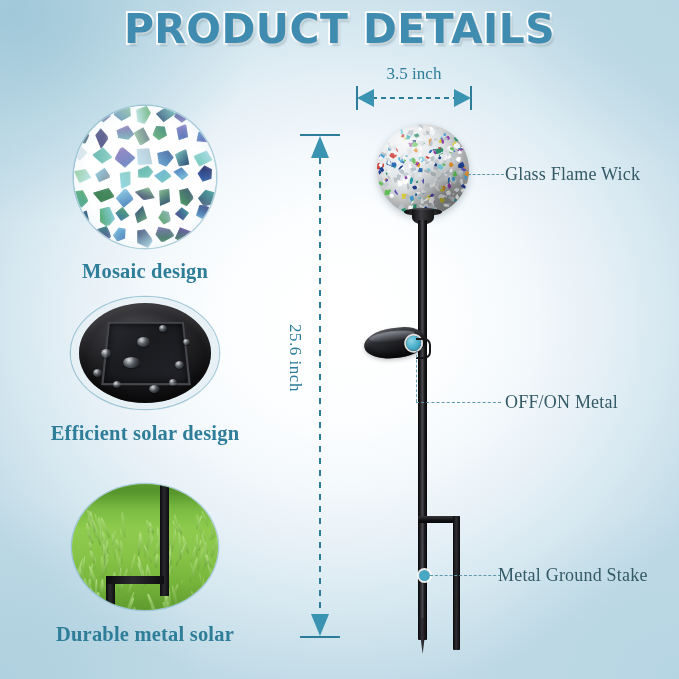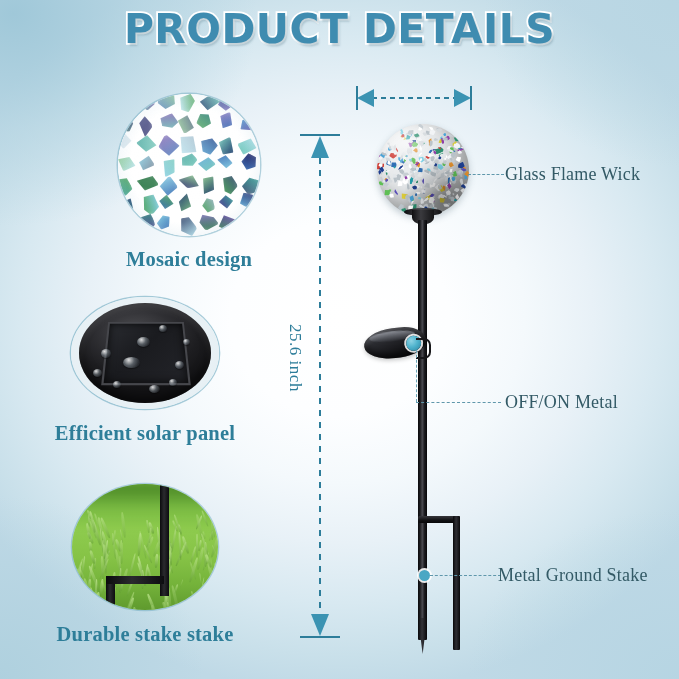--- a/index.html
+++ b/index.html
@@ -409,21 +409,21 @@
 <div id="stage">
 
   <div class="bg-base"></div>
   <div class="bg-tint-tl"></div>
   <div class="bg-tint-bl"></div>
   <div class="bg-tint-tr"></div>
   <div class="bg-tint-br"></div>
 
   <div id="title">PRODUCT DETAILS</div>
 
-  <div class="feature" style="top:94px;padding-left:44px;">
+  <div class="feature" style="top:106px;">
     <div class="thumb-wrap">
       <div id="thumb-mosaic" class="thumb-wrap">
         <div class="shards" id="mosaic-shards">
             <span style="left: 1.75148px; top: 0.00484477px; width: 16.9338px; height: 13.0114px; background: linear-gradient(304deg, rgb(69, 87, 122), rgb(47, 122, 74)); clip-path: polygon(102.405% 68.7908%, 47.1106% 96.2012%, -2.61814% 33.4835%, 71.6574% 6.8212%); transform: rotate(-9.2324deg); box-shadow: rgba(255, 255, 255, 0.35) 0px 0px 4px inset;"></span>
             <span style="left: -1.27256px; top: 21.0188px; width: 16.9335px; height: 17.3512px; background: linear-gradient(103deg, rgb(47, 122, 74), rgb(31, 58, 107)); clip-path: polygon(94.48% 59.3996%, 61.0624% 101.708%, 9.0621% 71.7855%, 11.8651% 12.5153%, 79.5677% 1.37671%); transform: rotate(-12.8054deg); box-shadow: rgba(255, 255, 255, 0.35) 0px 0px 4px inset;"></span>
             <span style="left: -0.354352px; top: 40.4596px; width: 13.7533px; height: 14.0617px; background: linear-gradient(161deg, rgb(214, 228, 236), rgb(214, 228, 236)); clip-path: polygon(97.3422% 57.0047%, 28.4409% 103.531%, -3.35839% 44.406%, 56.6634% -6.61993%); transform: rotate(-11.0879deg); box-shadow: rgba(255, 255, 255, 0.35) 0px 0px 4px inset;"></span>
             <span style="left: -1.94664px; top: 62.4015px; width: 19.8317px; height: 15.2625px; background: linear-gradient(105deg, rgb(134, 199, 138), rgb(183, 227, 239)); clip-path: polygon(99.3988% 51.457%, 45.2825% 101.735%, 6.27769% 32.9263%, 59.8801% 2.26891%); transform: rotate(11.9597deg); box-shadow: rgba(255, 255, 255, 0.35) 0px 0px 4px inset;"></span>
             <span style="left: -2.39403px; top: 82.793px; width: 15.3755px; height: 19.3645px; background: linear-gradient(43deg, rgb(63, 163, 154), rgb(79, 165, 95)); clip-path: polygon(101.839% 74.3611%, 42.9456% 97.5544%, 6.03204% 57.949%, 21.8305% 4.04927%, 86.905% 14.424%); transform: rotate(-18.9603deg); box-shadow: rgba(255, 255, 255, 0.35) 0px 0px 4px inset;"></span>
             <span style="left: -1.8278px; top: 103.575px; width: 19.4098px; height: 16.6195px; background: linear-gradient(34deg, rgb(63, 163, 154), rgb(31, 58, 107)); clip-path: polygon(89.9616% 66.0462%, 36.2737% 98.1247%, 7.09831% 43.4881%, 72.9713% 0.1025%); transform: rotate(3.23991deg); box-shadow: rgba(255, 255, 255, 0.35) 0px 0px 4px inset;"></span>
             <span style="left: 0.21796px; top: 122.145px; width: 21.2888px; height: 16.1379px; background: linear-gradient(113deg, rgb(61, 111, 181), rgb(214, 228, 236)); clip-path: polygon(99.3544% 65.4642%, 41.8575% 105.461%, -5.55275% 36.7579%, 55.4638% 6.3382%); transform: rotate(-13.1944deg); box-shadow: rgba(255, 255, 255, 0.35) 0px 0px 4px inset;"></span>
@@ -485,21 +485,21 @@
         <div class="droplet" style="left:44px;top:54px;width:17px;height:11px;"></div>
         <div class="droplet" style="left:96px;top:58px;width:9px;height:8px;"></div>
         <div class="droplet" style="left:22px;top:46px;width:10px;height:9px;"></div>
         <div class="droplet" style="left:34px;top:78px;width:8px;height:7px;"></div>
         <div class="droplet" style="left:70px;top:82px;width:11px;height:8px;"></div>
         <div class="droplet" style="left:104px;top:36px;width:7px;height:6px;"></div>
         <div class="droplet" style="left:14px;top:66px;width:9px;height:8px;"></div>
         <div class="droplet" style="left:90px;top:76px;width:8px;height:7px;"></div>
       </div>
     </div>
-    <div class="feature-label" style="margin-top:13px;">Efficient solar panel</div>
+    <div class="feature-label" style="margin-top:13px;">Efficient solar design</div>
   </div>
 
   <div class="feature" style="top:484px;">
     <div id="thumb-grass" class="thumb-wrap">
       <div class="grass-blur-top"></div>
       <div id="grass-blades">
           <div class="grass-blade" style="left: 91.1508px; top: 117.669px; width: 2.62339px; height: 7.82935px; transform: rotate(-17.5075deg); opacity: 0.577644;"></div>
           <div class="grass-blade" style="left: 2.8214px; top: 27.0901px; width: 1.89358px; height: 20.4118px; transform: rotate(14.8891deg); opacity: 0.930281;"></div>
           <div class="grass-blade" style="left: 127.323px; top: 55.5973px; width: 1.60326px; height: 10.5383px; transform: rotate(10.1252deg); opacity: 0.884835;"></div>
           <div class="grass-blade" style="left: 48.7004px; top: 94.2559px; width: 1.9936px; height: 13.4713px; transform: rotate(8.53192deg); opacity: 0.766195;"></div>
@@ -667,24 +667,25 @@
           <div class="grass-blade" style="left: 128.28px; top: 98.5px; width: 1.67221px; height: 25.0684px; transform: rotate(21.1706deg); opacity: 0.514417;"></div>
           <div class="grass-blade" style="left: 66.18px; top: 48.7887px; width: 2.95626px; height: 23.3162px; transform: rotate(4.234deg); opacity: 0.826455;"></div>
           <div class="grass-blade" style="left: 95.1057px; top: 107.995px; width: 2.04218px; height: 21.6704px; transform: rotate(-9.58354deg); opacity: 0.5327;"></div>
           <div class="grass-blade" style="left: 137.876px; top: 93.5516px; width: 2.86317px; height: 20.4045px; transform: rotate(-3.97452deg); opacity: 0.654499;"></div>
           <div class="grass-blade" style="left: 73.4421px; top: 79.6397px; width: 1.88067px; height: 22.4593px; transform: rotate(8.7539deg); opacity: 0.887477;"></div>
         </div>
       <div class="stake-prong" style="left:88px;top:0;width:9px;height:112px;"></div>
       <div class="stake-prong" style="left:34px;top:92px;width:9px;height:34px;"></div>
       <div class="stake-prong" style="left:34px;top:92px;width:58px;height:8px;"></div>
     </div>
-    <div class="feature-label" style="margin-top:13px;">Durable stake stake</div>
+    <div class="feature-label" style="margin-top:13px;">Durable metal solar</div>
   </div>
 
   <div id="dim-width">
+    <div class="dim-text">3.5 inch</div>
     <div class="dim-cap-v" style="left:8px;  top:22px; height:24px;"></div>
     <div class="dim-cap-v" style="left:122px;top:22px; height:24px;"></div>
     <svg class="ov" width="132" height="46">
       <line x1="24" y1="34" x2="108" y2="34" stroke="#2d7d9a" stroke-width="2" stroke-dasharray="5,4"></line>
       <polygon points="9,34 26,25 26,43" fill="#3b93b2"></polygon>
       <polygon points="123,34 106,25 106,43" fill="#3b93b2"></polygon>
     </svg>
   </div>
 
   <div id="dim-height">

